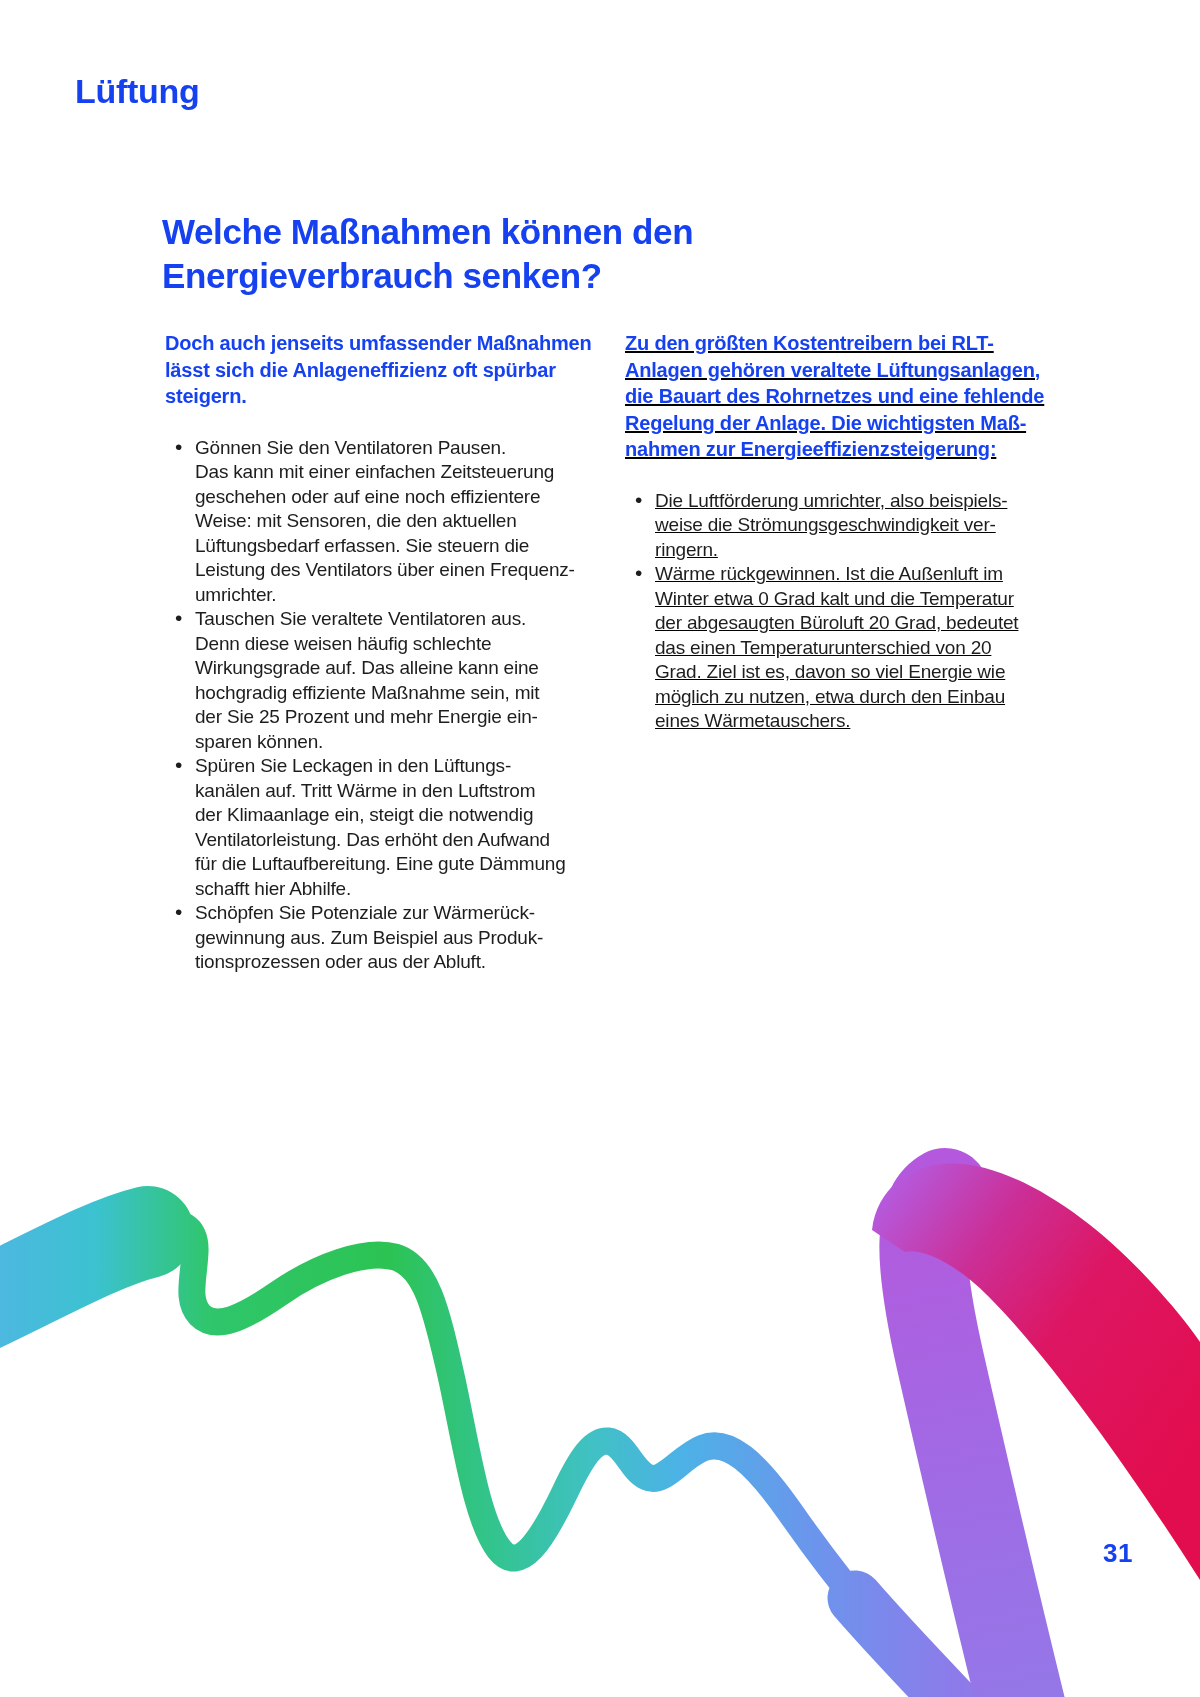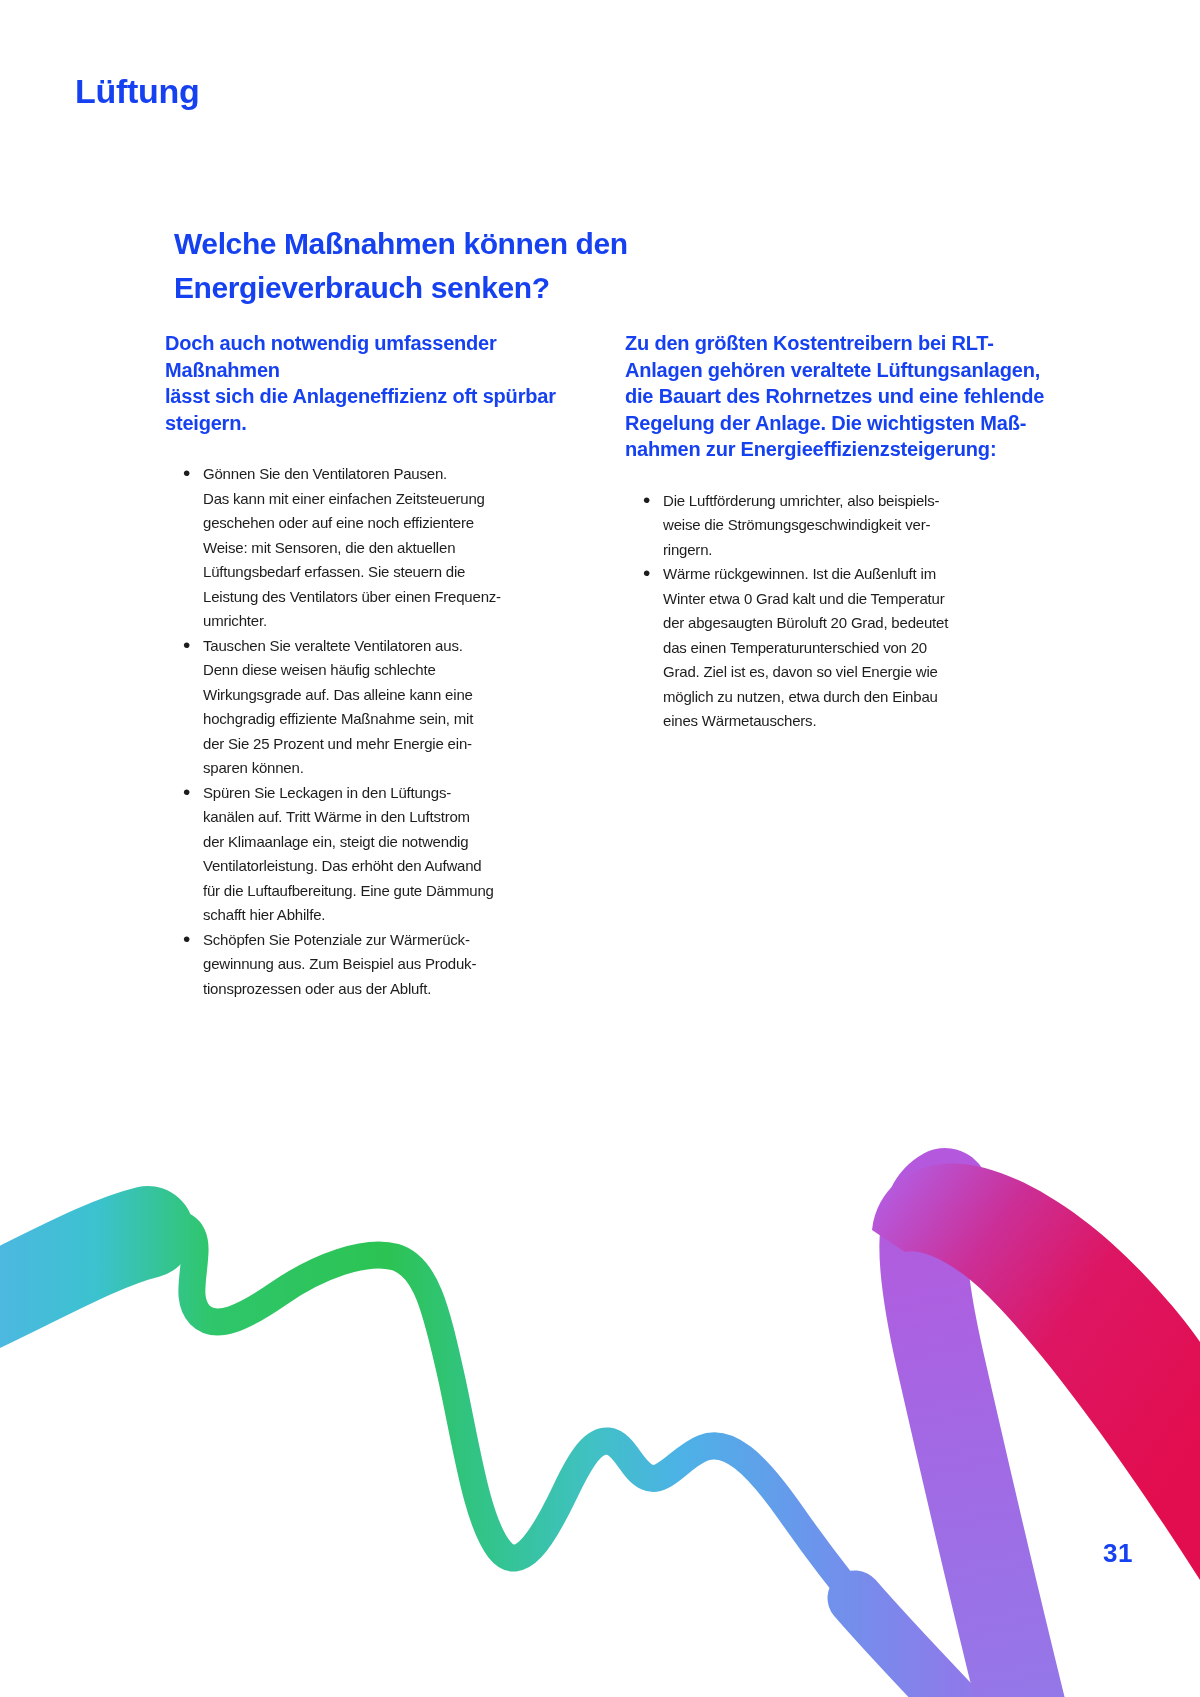--- a/index.html
+++ b/index.html
@@ -13,33 +13,33 @@
   .page{position:absolute;inset:0;width:1200px;height:1697px;}
   .ribbon{position:absolute;left:0;top:0;z-index:0;}
   .content{position:absolute;inset:0;z-index:1;}
   .kicker{
     position:absolute;left:75px;top:72px;
     font-size:34px;font-weight:bold;color:#1641f0;
     letter-spacing:-0.3px;
   }
   .title{
     position:absolute;left:162px;top:210px;width:760px;
-    font-size:30px;line-height:44px;font-weight:bold;color:#1641f0;
-    letter-spacing:-0.4px;white-space:pre-line;margin:12px;
+    font-size:35px;line-height:44px;font-weight:bold;color:#1641f0;
+    letter-spacing:-0.4px;white-space:pre-line;margin:0;
   }
   .col{position:absolute;top:330px;}
   .col-left{left:165px;width:448px;}
-  .col-right{left:625px;width:530px;}
+  .col-right{left:625px;width:530px;text-decoration:underline;}
   .lead{
     font-size:20px;line-height:26.5px;font-weight:bold;color:#1641f0;
     letter-spacing:-0.2px;white-space:pre-line;margin:0 0 26px 0;
   }
   ul.bullets{
-    list-style:none;margin:16px;padding:0;
-    font-size:15px;line-height:24.5px;color:#1d1d1d;letter-spacing:-0.2px;
+    list-style:none;margin:8px;padding:0;
+    font-size:19px;line-height:24.5px;color:#1d1d1d;letter-spacing:-0.2px;
   }
   ul.bullets li{
     position:relative;padding-left:22px;margin:0;
     white-space:pre-line;
   }
   ul.bullets li::before{
     content:"\2022";
     position:absolute;left:2px;top:-1px;
     font-size:21px;color:#1d1d1d;
   }
@@ -115,21 +115,21 @@
   </svg>
 
   <div class="content">
 
     <div class="kicker">Lüftung</div>
 
     <h1 class="title">Welche Maßnahmen können den
 Energieverbrauch senken?</h1>
 
     <div class="col col-left">
-      <p class="lead">Doch auch notwendig umfassender Maßnahmen
+      <p class="lead">Doch auch jenseits umfassender Maßnahmen
 lässt sich die Anlageneffizienz oft spürbar
 steigern.</p>
       <ul class="bullets">
           <li>Gönnen Sie den Ventilatoren Pausen.
 Das kann mit einer einfachen Zeitsteuerung
 geschehen oder auf eine noch effizientere
 Weise: mit Sensoren, die den aktuellen
 Lüftungsbedarf erfassen. Sie steuern die
 Leistung des Ventilators über einen Frequenz-
 umrichter.</li>

